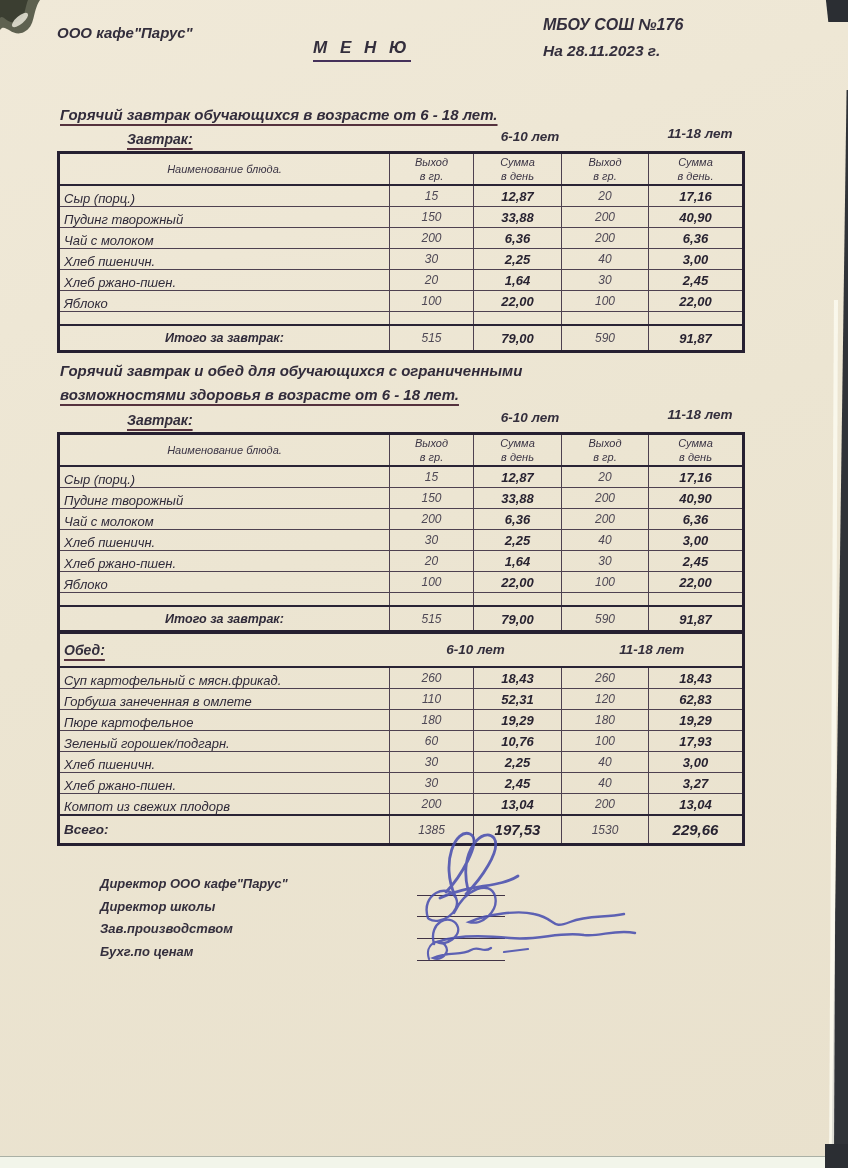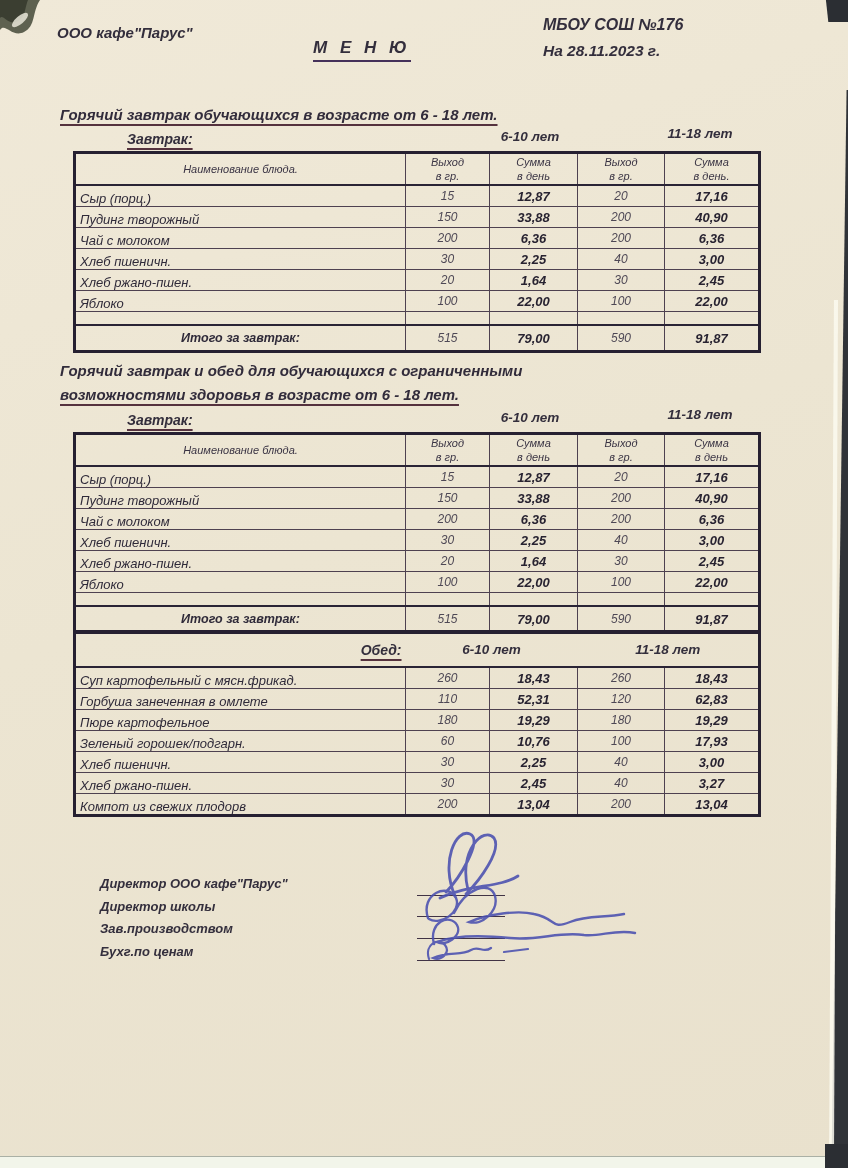--- a/index.html
+++ b/index.html
@@ -27,21 +27,21 @@
   .sec2b{ left:60px; top:386px; }
 
   
   .label-line { left:57px; width:685px; height:20px; font-size:14px; font-weight:bold; }
   .ll-1 { top:131px; } .ll-2 { top:412px; }
   .meal-label { position:absolute; left:70px; top:0; }
   .age1 { position:absolute; left:400px; width:146px; text-align:center; top:-2px; font-size:13.5px; }
   .age2 { position:absolute; left:578px; width:130px; text-align:center; top:-5px; font-size:13.5px; }
 
   table.menu {
-    position:absolute; left:73px; width:685px;
+    position:absolute; left:57px; width:685px;
     border-collapse:collapse; table-layout:fixed;
     border:3px solid #262031;
     font-style:italic;
   }
   .t1 { top:151px; } .t2 { top:432px; } .t3 { top:630px; }
   table.menu col.c-name{ width:331px; } table.menu col.c-v1{ width:84px; }
   table.menu col.c-s1{ width:88px; }   table.menu col.c-v2{ width:87px; }
   table.menu col.c-s2{ width:95px; }
   table.menu th, table.menu td { border:1.4px solid #4e4150; padding:0 4px; overflow:hidden; white-space:nowrap; }
   table.menu th { height:30px; font-size:11px; line-height:1.3; font-weight:normal;
@@ -53,21 +53,21 @@
   td.s { text-align:center; vertical-align:middle; font-size:13px; font-weight:bold; color:#282331; }
   tr.row-dish td { height:20px; }
   tr.row-empty td { height:12px; }
   tr.row-total td { height:24px; border-top:2.5px solid #2a2435; }
   tr.row-total td.name { font-weight:bold; font-size:12.5px; vertical-align:middle;text-align:center; }
   tr.row-grand td { height:27px; border-top:2.5px solid #2a2435; }
   tr.row-grand td.name { font-weight:bold; font-size:13.5px; vertical-align:middle; }
   tr.row-grand td.s { font-size:15px; }
   tr.lunch-head td { height:33px; border:none; border-bottom:2.5px solid #2a2435;
                      font-weight:bold; vertical-align:middle; }
-  td.lunch-meal { text-align:right; font-size:14px; }
+  td.lunch-meal { text-align:left; font-size:14px; }
   td.lunch-age { text-align:center; font-size:13.5px; }
 
   
   .sig-label { left:100px; font-size:13px; font-weight:bold; color:#342f3d; }
   .sl-1{ top:876px; } .sl-2{ top:899px; } .sl-3{ top:921px; } .sl-4{ top:944px; }
   .sig-line { left:417px; width:88px; height:0; border-top:1.6px solid #413345; }
   .sg-1{ top:895px; } .sg-2{ top:916px; } .sg-3{ top:938px; } .sg-4{ top:960px; }
   .sig-svg { left:398px; top:818px; }
 
   
@@ -329,20 +329,27 @@
           <td class="v">40</td>
           <td class="s">3,27</td>
         </tr>
         <tr class="row-dish">
           <td class="name">Компот из свежих плодорв</td>
           <td class="v">200</td>
           <td class="s">13,04</td>
           <td class="v">200</td>
           <td class="s">13,04</td>
         </tr>
+        <tr class="row-grand">
+          <td class="name">Всего:</td>
+          <td class="v">1385</td>
+          <td class="s">197,53</td>
+          <td class="v">1530</td>
+          <td class="s">229,66</td>
+        </tr>
       </tbody>
   </table>
 
   <div class="abs sig-label sl-1">Директор ООО кафе"Парус"</div>
   <div class="abs sig-label sl-2">Директор школы</div>
   <div class="abs sig-label sl-3">Зав.производством</div>
   <div class="abs sig-label sl-4">Бухг.по ценам</div>
 
   <div class="abs sig-line sg-1"></div>
   <div class="abs sig-line sg-2"></div>

